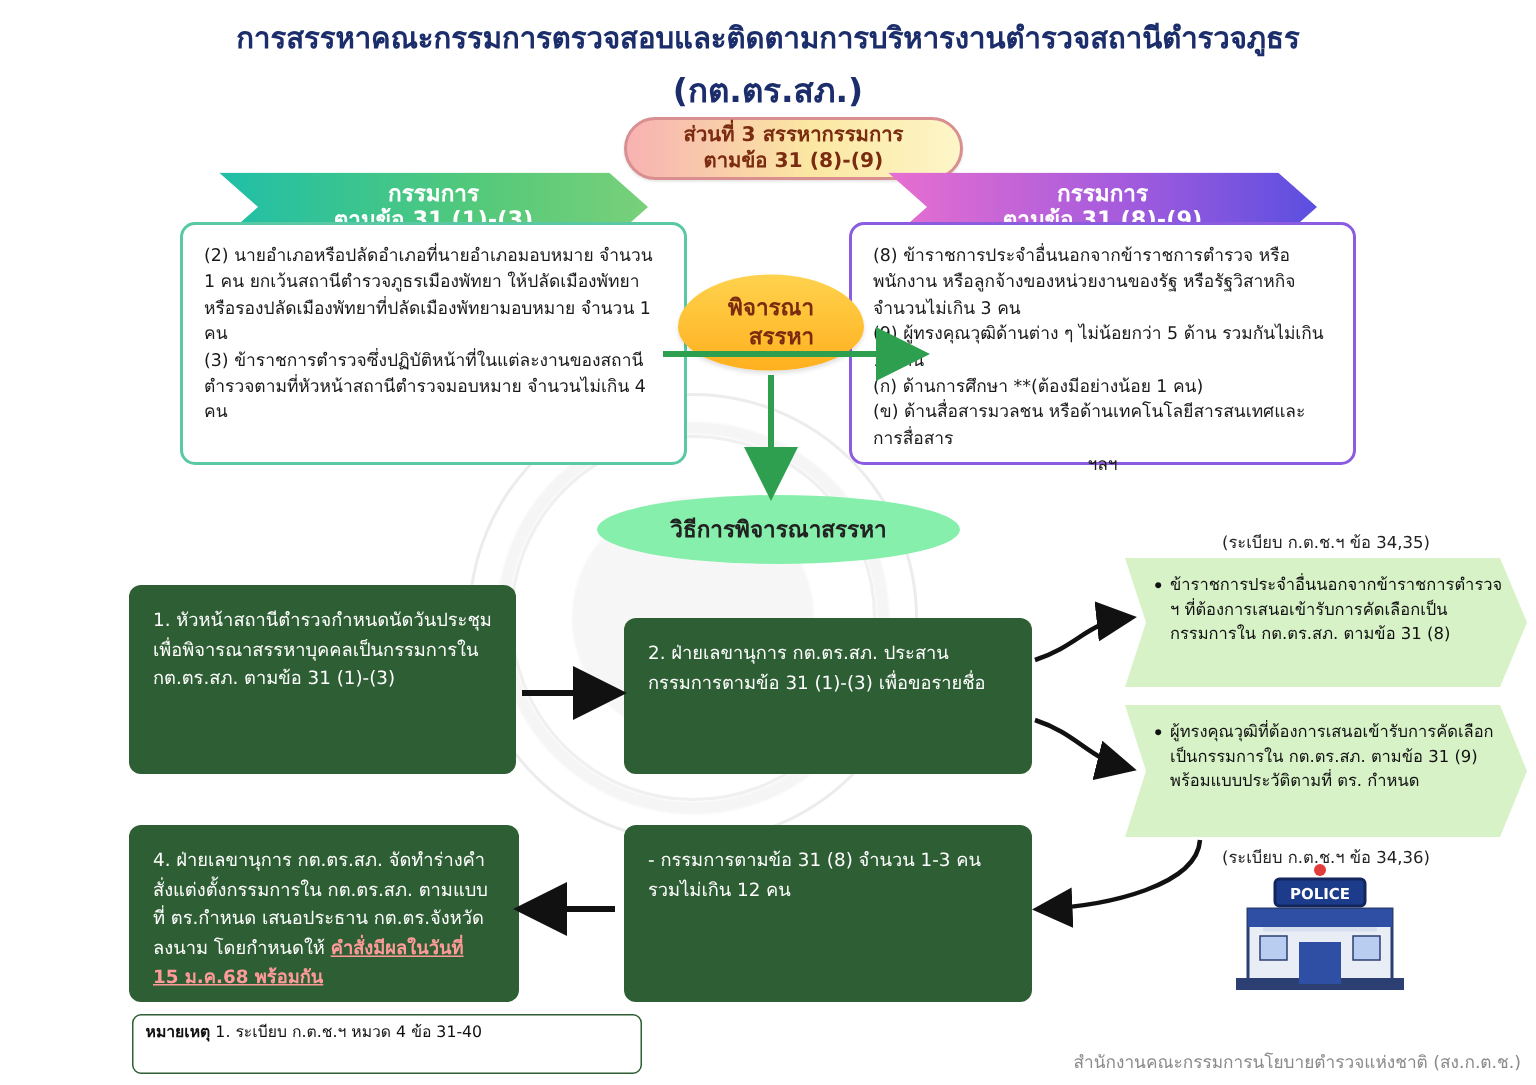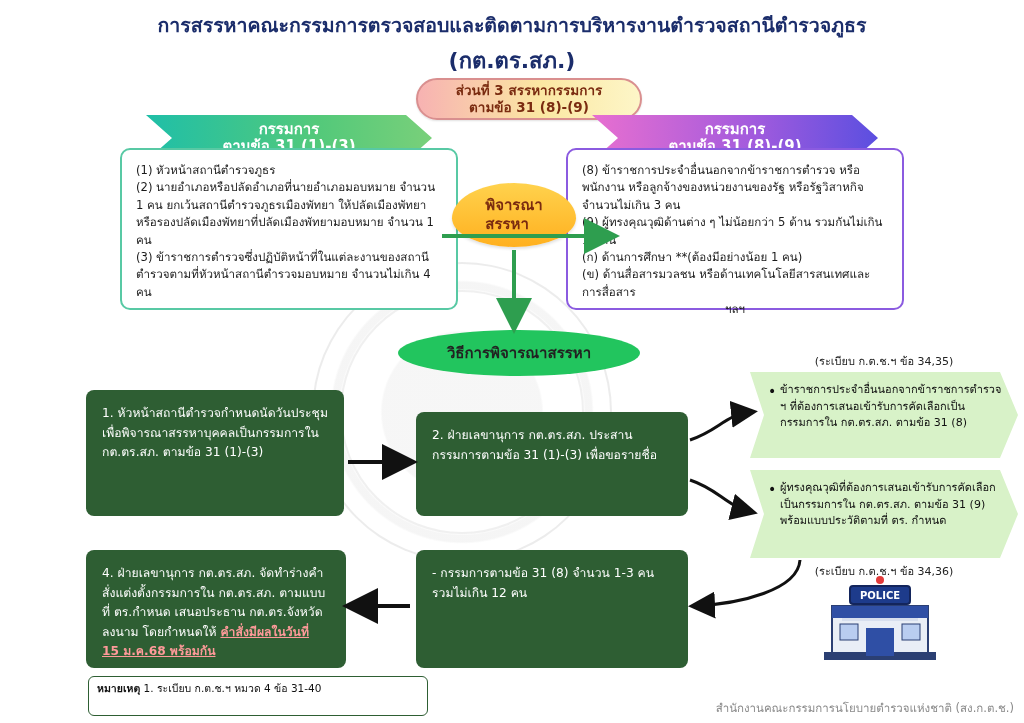--- a/index.html
+++ b/index.html
@@ -63,29 +63,29 @@
   }
   .panel.left  { left:120px; top:148px; width:338px; height:162px; border-color:#58c9a4; }
   .panel.right { left:566px; top:148px; width:338px; height:162px; border-color:#8b5be0; }
   .panel .center { text-align:center; }
 
   
   .blob {
     position:absolute; left:452px; top:183px; width:124px; height:64px;
     background:linear-gradient(180deg,#ffd24d 0%, #ffb01f 100%);
     border-radius:50% 50% 50% 50% / 55% 55% 45% 45%;
-    display:flex; align-items:center; justify-content:center; text-align:left;
+    display:flex; align-items:center; justify-content:center; text-align:right;
     color:#7a2b10; font-weight:bold; font-size:15px; line-height:1.25;
     box-shadow:0 2px 3px rgba(0,0,0,.12);
   }
 
   
   .ellipse {
     position:absolute; left:398px; top:330px; width:242px; height:46px;
-    background:#22c55e; border-radius:50%;
+    background:#86efac; border-radius:50%;
     display:flex; align-items:center; justify-content:center;
     font-weight:bold; font-size:15px; color:#222;
   }
 
   
   .step {
     position:absolute; border-radius:8px; background:#2e5e33; color:#fff;
     padding:14px 16px; font-size:12.2px; line-height:1.6;
   }
   .step.s1 { left:86px;  top:390px; width:258px; height:126px; }
@@ -146,21 +146,20 @@
   </div>
 
   <div class="chev chev-left">
     <span id="banner-left">กรรมการ<br>ตามข้อ 31 (1)-(3)</span>
   </div>
   <div class="chev chev-right">
     <span id="banner-right">กรรมการ<br>ตามข้อ 31 (8)-(9)</span>
   </div>
 
   <div class="panel left">
-    <div>(1) หัวหน้าสถานีตำรวจภูธร</div>
     <div>(2) นายอำเภอหรือปลัดอำเภอที่นายอำเภอมอบหมาย จำนวน 1 คน ยกเว้นสถานีตำรวจภูธรเมืองพัทยา ให้ปลัดเมืองพัทยาหรือรองปลัดเมืองพัทยาที่ปลัดเมืองพัทยามอบหมาย จำนวน 1 คน</div>
     <div>(3) ข้าราชการตำรวจซึ่งปฏิบัติหน้าที่ในแต่ละงานของสถานีตำรวจตามที่หัวหน้าสถานีตำรวจมอบหมาย จำนวนไม่เกิน 4 คน</div>
   </div>
 
   <div class="panel right">
     <div>(8) ข้าราชการประจำอื่นนอกจากข้าราชการตำรวจ หรือพนักงาน หรือลูกจ้างของหน่วยงานของรัฐ หรือรัฐวิสาหกิจ จำนวนไม่เกิน 3 คน</div>
     <div>(9) ผู้ทรงคุณวุฒิด้านต่าง ๆ ไม่น้อยกว่า 5 ด้าน รวมกันไม่เกิน 12 คน</div>
     <div>(ก) ด้านการศึกษา **(ต้องมีอย่างน้อย 1 คน)</div>
     <div>(ข) ด้านสื่อสารมวลชน หรือด้านเทคโนโลยีสารสนเทศและการสื่อสาร</div>
     <div class="center">ฯลฯ</div>

